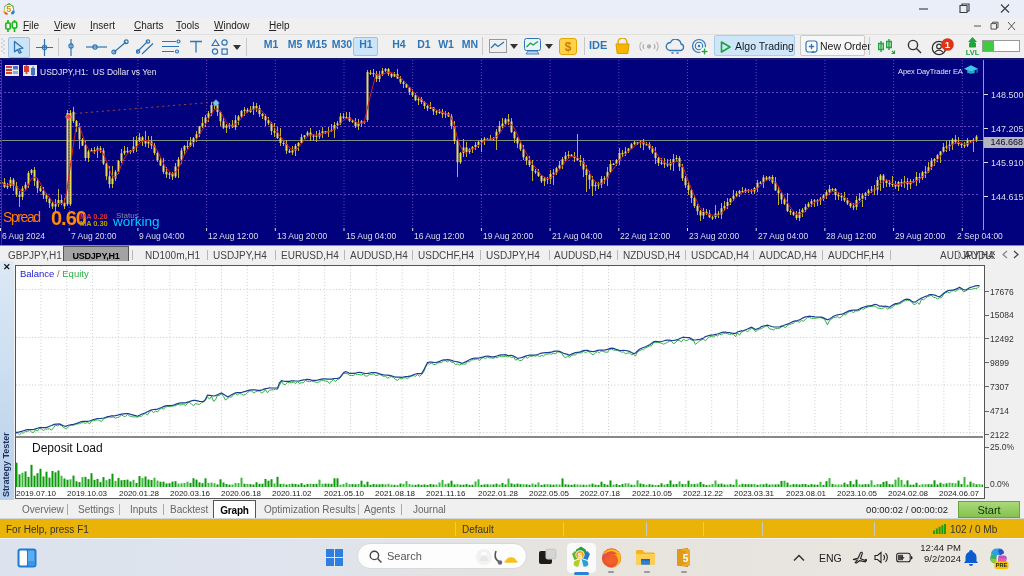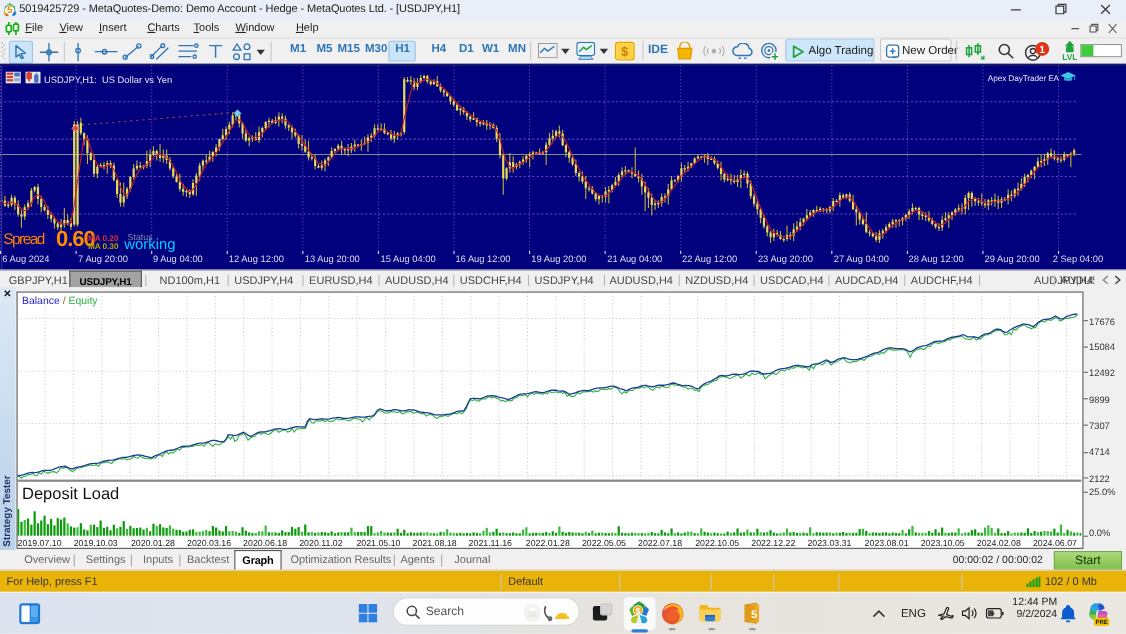--- a/index.html
+++ b/index.html
@@ -57,21 +57,20 @@
 
 <div class="abs" id="title">
  <svg class="abs" style="left:2px;top:2px" width="14" height="14" viewBox="0 0 14 14">
   <path d="M7 1 11.5 4 12 8 7 6 2 8 2.5 4Z" fill="#3aaa35"></path>
   <path d="M1.5 8.5 6 7.5 4.5 12.5c-1.8.3-3-1-3.2-2.5Z" fill="#e8c020"></path>
   <path d="M2.5 10.5 6.5 8l-1 4.8c-1.2.2-2.4-.6-3-2.3Z" fill="#d86030"></path>
   <path d="M12.5 8.5 8 7.5l1.5 5c1.8.3 3-1 3.2-2.5Z" fill="#2a7fc8"></path>
   <circle cx="6.8" cy="7" r="4.2" fill="#fdfdfd"></circle>
   <text x="6.8" y="10.2" font-size="9" font-weight="700" fill="#d89010" text-anchor="middle">5</text>
  </svg>
- <span class="txt">5019425729 - MetaQuotes-Demo: Demo Account - Hedge - MetaQuotes Ltd. - [USDJPY,H1]</span>
  <svg class="abs" style="right:11px;top:2px" width="102" height="13" viewBox="0 0 102 13" fill="none" stroke="#3a3a3a" stroke-width="1.1">
   <path d="M8 7h9"></path>
         <path d="M49 3.5h7v7h-7zM51 3.5v-1.5h7v7h-1.5"></path>
         <path d="M90 2.5 98 10.5M98 2.5 90 10.5"></path>
  </svg>
 </div>
 <div class="abs" id="menu">
  <svg class="abs" style="left:4px;top:2px" width="20" height="12" viewBox="0 0 20 12">
   <g stroke="#19b219" stroke-width="1.6" fill="none">
    <path d="M4 0v12M10.5 0v12"></path>
@@ -296,20 +295,31 @@
         <path d="M3.5 5v3c0 1.2 8 1.2 8 0V5L7.5 6.8Z" fill="#2ba8c8"></path>
         <path d="M14 4v4" stroke="#3cc8e8" stroke-width=".8"></path>
       </svg>
  <div class="abs" style="left:3px;top:149px;font-size:14px;color:#ff7d00;letter-spacing:-1.4px">Spread</div>
  <div class="abs" style="left:51px;top:147px;font-size:20px;font-weight:700;color:#ff8c00;letter-spacing:-1px">0.60</div>
       <div class="abs" style="left:1px;top:0;width:1px;height:185px;background:#35359c"></div>
  <div class="abs" style="left:80px;top:151.5px;font-size:7.5px;color:#e03030;font-weight:700">MA 0.20</div>
  <div class="abs" style="left:80px;top:159px;font-size:7.5px;color:#b8a000;font-weight:700">MA 0.30</div>
  <div class="abs" style="left:116px;top:151px;font-size:8px;color:#8888a8">Status</div>
  <div class="abs" style="left:113px;top:154px;font-size:13.5px;color:#00ccff">working</div>
+ <div id="pscale">
+<div class="ptick" style="top:34px"></div>
+        <div class="plab" style="top:29.5px">148.500</div>
+        <div class="ptick" style="top:68px"></div>
+        <div class="plab" style="top:63.5px">147.205</div>
+        <div class="ptick" style="top:102px"></div>
+        <div class="plab" style="top:97.5px">145.910</div>
+        <div class="ptick" style="top:136px"></div>
+        <div class="plab" style="top:131.5px">144.615</div>
+  <div class="abs" style="left:0px;top:76.5px;width:41px;height:11px;background:#b4b4bc;color:#0a0a30;font-size:9px;padding-left:6.5px;line-height:11px">146.668</div>
+ </div>
 </div>
 <div class="abs" id="stabs">
       <div class="stab" style="left:8px">GBPJPY,H1</div>
       <div class="stabact">USDJPY,H1</div>
       <div class="stabsep" style="left:132px"></div>
       <div class="stab" style="left:145px">ND100m,H1</div>
       <div class="stabsep" style="left:207px"></div>
       <div class="stab" style="left:213px">USDJPY,H4</div>
       <div class="stabsep" style="left:275px"></div>
       <div class="stab" style="left:281px">EURUSD,H4</div>
@@ -673,21 +683,21 @@
             <rect x="967" y="485.1" width="2" height="2.4" fill="#3cba3c"></rect>
             <rect x="970" y="482.1" width="2" height="5.4" fill="#0a9a0a"></rect>
             <rect x="973" y="483.6" width="2" height="3.9" fill="#3cba3c"></rect>
             <rect x="976" y="484.8" width="2" height="2.7" fill="#0a9a0a"></rect>
             <rect x="979" y="484.6" width="2" height="2.9" fill="#3cba3c"></rect>
             <rect x="982" y="485.0" width="2" height="2.5" fill="#0a9a0a"></rect>
           </g>
   </svg>
   <div class="abs" style="left:4px;top:2px;font-size:9.5px"><span style="color:#2222cc">Balance</span> <span style="color:#996633">/</span> <span style="color:#2fae44">Equity</span></div>
   <div class="abs" style="left:0;top:170px;width:967px;height:2px;background:#888"></div>
-  <div class="abs" style="left:4px;top:175px;font-size:15px;color:#111">Deposit Load</div>
+  <div class="abs" style="left:16px;top:175px;font-size:12px;color:#111">Deposit Load</div>
  </div>
  <div class="bytick" style="top:30.0px"></div>
       <div class="bylab" style="top:25.5px">17676</div>
       <div class="bytick" style="top:53.5px"></div>
       <div class="bylab" style="top:49.0px">15084</div>
       <div class="bytick" style="top:77.0px"></div>
       <div class="bylab" style="top:72.5px">12492</div>
       <div class="bytick" style="top:101.0px"></div>
       <div class="bylab" style="top:96.5px">9899</div>
       <div class="bytick" style="top:125.0px"></div>

